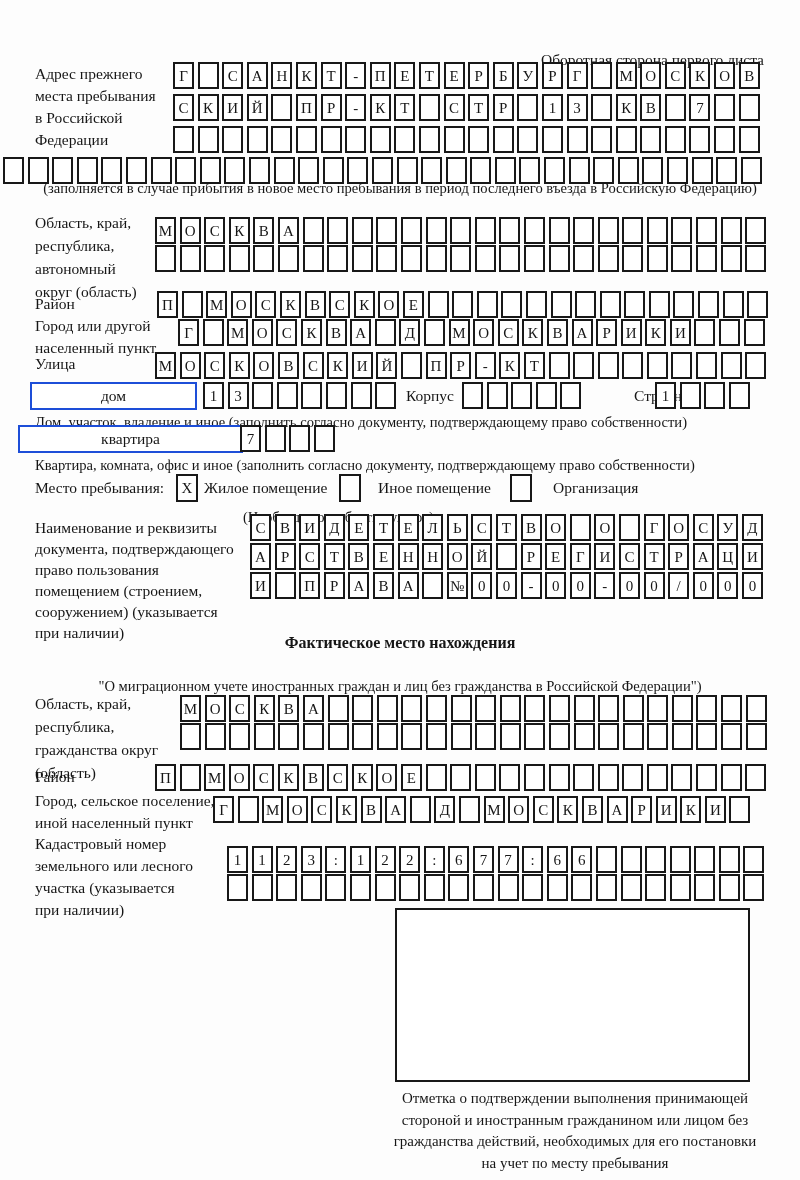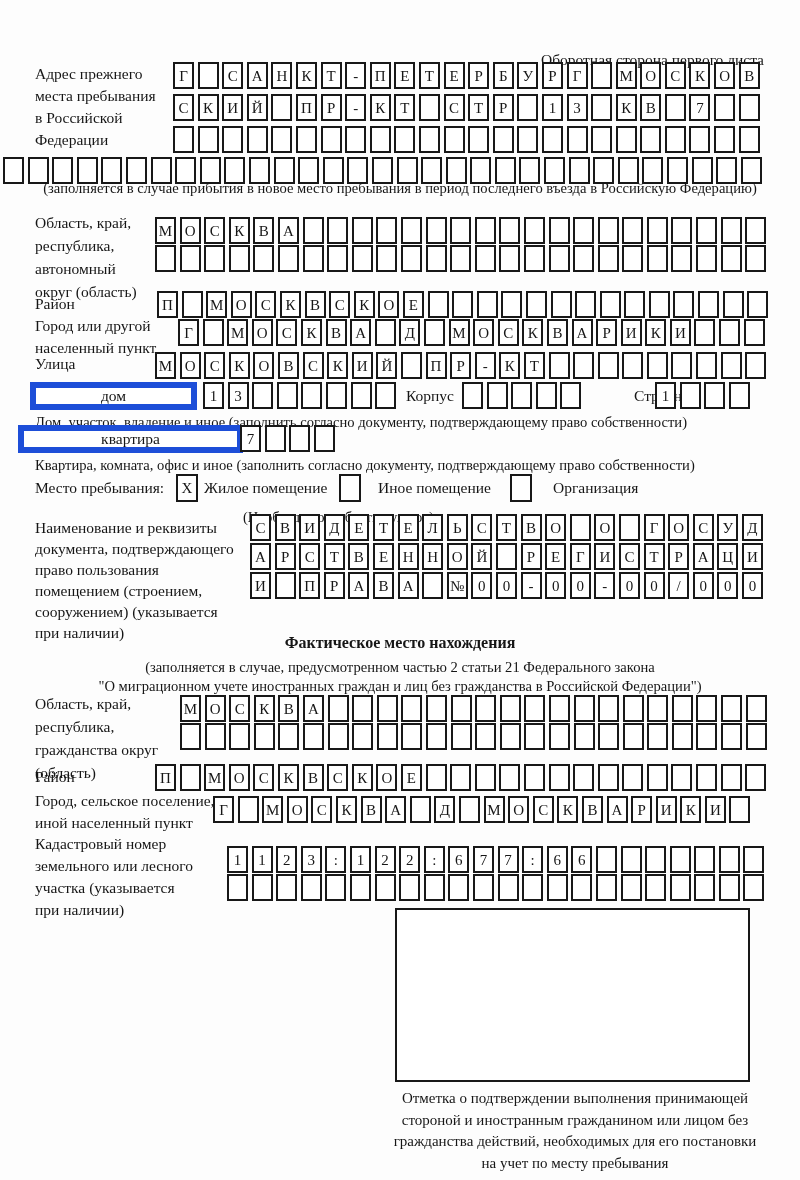--- a/index.html
+++ b/index.html
@@ -19,21 +19,21 @@
     border:2px solid #181818; margin-right:3.6px; background:#fff;
     display:flex; align-items:center; justify-content:center;
     font-size:15px; line-height:1; padding-top:1px;
   }
   .cellbox {
     position:absolute; box-sizing:border-box; width:21px; height:27px;
     border:2px solid #181818; background:#fff; display:flex; align-items:center;
     justify-content:center; font-size:15px; line-height:1;
   }
   .widebox {
-    position:absolute; box-sizing:border-box; border:6px solid #1d4ed8; background:#fff;
+    position:absolute; box-sizing:border-box; border:2px solid #1d4ed8; background:#fff;
     height:28px; display:flex; align-items:center; justify-content:center; font-size:15.5px;
   }
   .lines div { white-space:nowrap; }
   .stampbox { position:absolute; box-sizing:border-box; border:2.5px solid #181818; background:#fff; }
   .stampnote { font-size:15px; line-height:21.5px; text-align:center; }
 </style>
 </head>
 <body>
 
 <div class="page">
@@ -428,21 +428,20 @@
       <span class="cell">-</span>
       <span class="cell">0</span>
       <span class="cell">0</span>
       <span class="cell">/</span>
       <span class="cell">0</span>
       <span class="cell">0</span>
       <span class="cell">0</span>
     </div>
 
   <div class="abs title center" style="top:634px; font-size:16px;">Фактическое место нахождения</div>
-  <div class="abs note center" style="top:659px;">(заполняется в случае, предусмотренном частью 2 статьи 21 Федерального закона</div>
   <div class="abs note center" style="top:678px;">"О миграционном учете иностранных граждан и лиц без гражданства в Российской Федерации")</div>
 
   <div class="abs label lines" style="left:35px; top:692px; line-height:23px;">
       <div>Область, край,</div>
       <div>республика,</div>
       <div>гражданства округ</div>
       <div>(область)</div>
     </div>
   <div class="cellrow" style="left:180px; top:695px;">
       <span class="cell">М</span>

